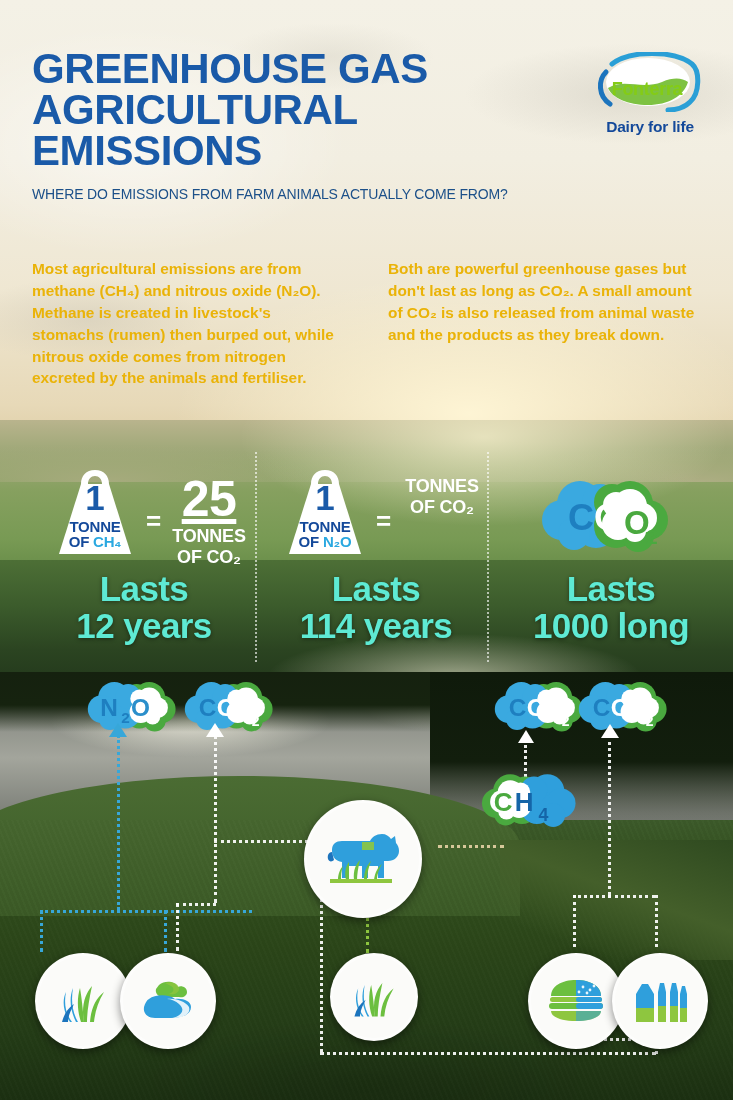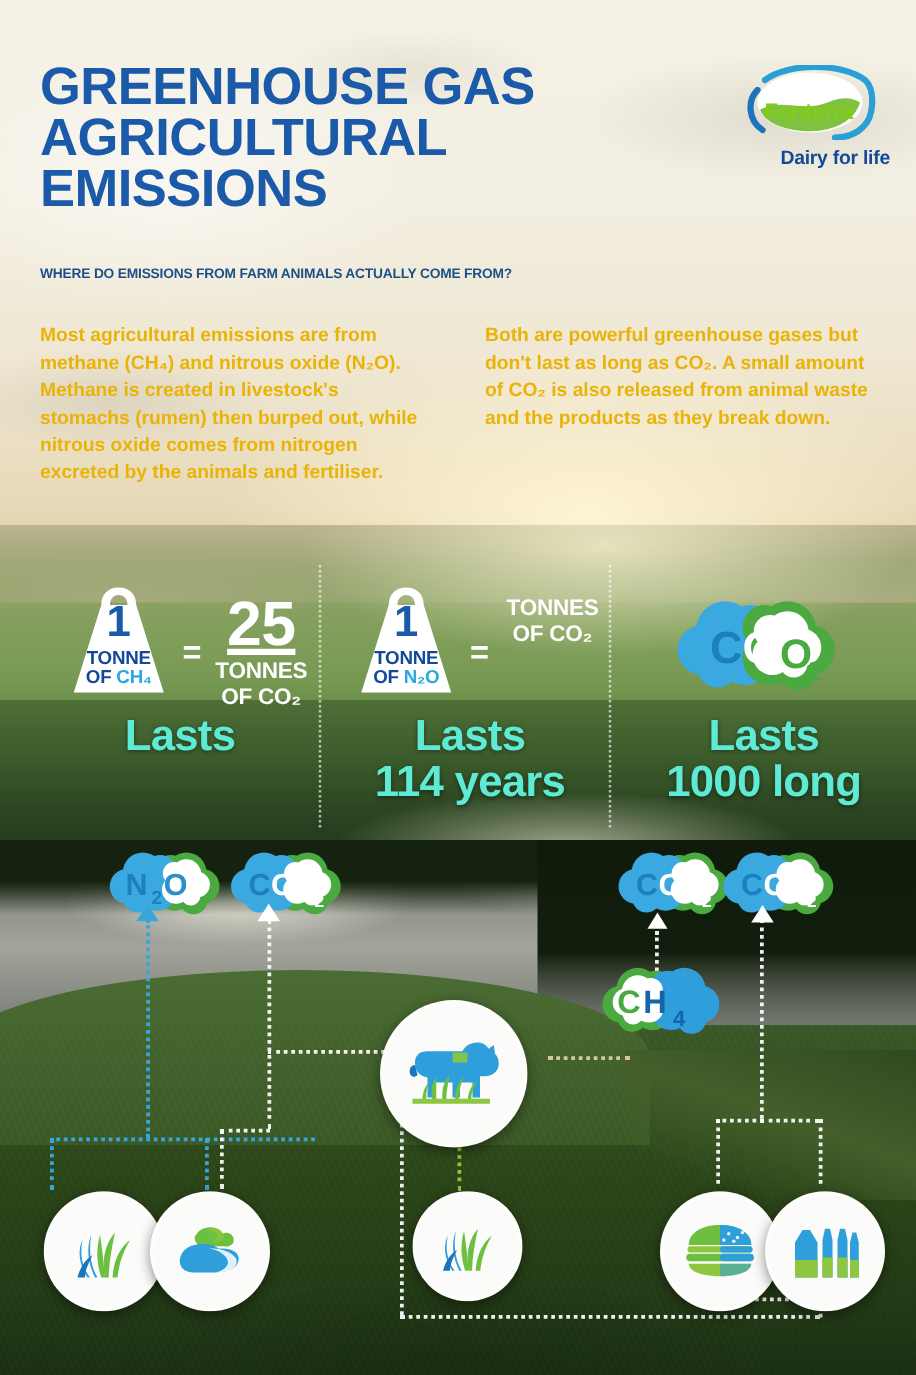--- a/index.html
+++ b/index.html
@@ -88,35 +88,35 @@
   
   .hdr{position:absolute;left:32px;top:48px;width:560px;}
   .title{
     color:#1a5aa8;font-weight:bold;font-size:42px;line-height:.98;
     letter-spacing:-.4px;text-transform:uppercase;
     font-family:"Liberation Sans",sans-serif;
     font-stretch:condensed;
   }
   .title div{white-space:nowrap;}
   .subtitle{
-    margin-top:42px;color:#1c5089;font-weight:bold;font-size:11px;
+    margin-top:15px;color:#1c5089;font-weight:normal;font-size:14px;
     letter-spacing:-.15px;white-space:nowrap;
   }
 
   .logo{position:absolute;left:588px;top:52px;width:124px;height:88px;}
   .logo-mark{position:relative;width:118px;height:60px;}
   .swoosh{
     position:absolute;left:0;top:0;width:118px;height:60px;
   }
   .logo-word{
     position:absolute;left:0;top:27px;width:118px;text-align:center;
     color:#84cc16;font-weight:bold;font-size:18px;letter-spacing:-.3px;
   }
   .logo-tag{
-    position:absolute;left:0;top:66px;width:124px;text-align:right;
+    position:absolute;left:0;top:66px;width:124px;text-align:center;
     color:#14499a;font-weight:bold;font-size:15.5px;letter-spacing:-.2px;
   }
 
   
   .cols{position:absolute;left:32px;top:258px;width:672px;display:flex;gap:44px;}
   .col{color:#eab308;font-size:15.4px;line-height:1.42;width:312px;font-weight:bold;}
 
   
   .vdiv{position:absolute;top:452px;width:0;height:210px;
         border-left:2px dotted rgba(255,255,255,.62);}
@@ -268,20 +268,21 @@
         <text x="30" y="56" font-family="Liberation Sans, sans-serif" font-size="36" font-weight="bold" fill="#1e7fc0">C</text>
         <text x="56" y="56" font-family="Liberation Sans, sans-serif" font-size="36" font-weight="bold" fill="#ffffff">O</text>
         <text x="86" y="60" font-family="Liberation Sans, sans-serif" font-size="33" font-weight="bold" fill="#4aa93f">O</text>
         <text x="108" y="70" font-family="Liberation Sans, sans-serif" font-size="21" font-weight="bold" fill="#4aa93f">2</text>
       </svg>
     </div>
   </div>
 
   <div class="lasts" style="left:44px;width:200px;">
     <div class="l1">Lasts</div>
+    <div class="l2">12 years</div>
   </div>
   <div class="lasts" style="left:276px;width:200px;">
     <div class="l1">Lasts</div>
     <div class="l2">114 years</div>
   </div>
   <div class="lasts" style="left:492px;width:238px;">
     <div class="l1">Lasts</div>
     <div class="l2">1000 long</div>
   </div>
 

